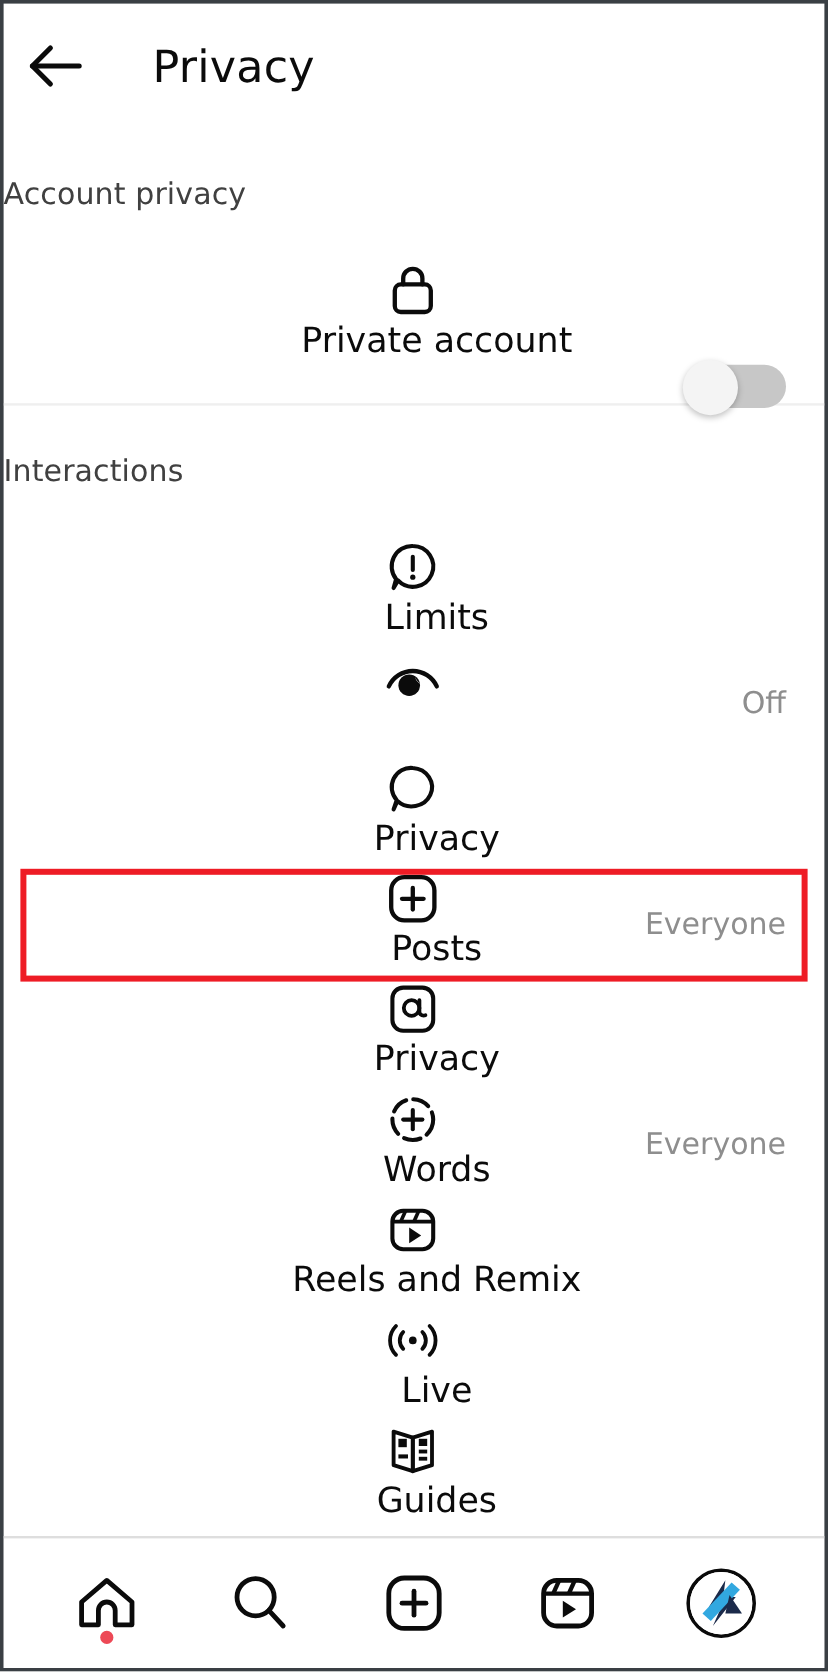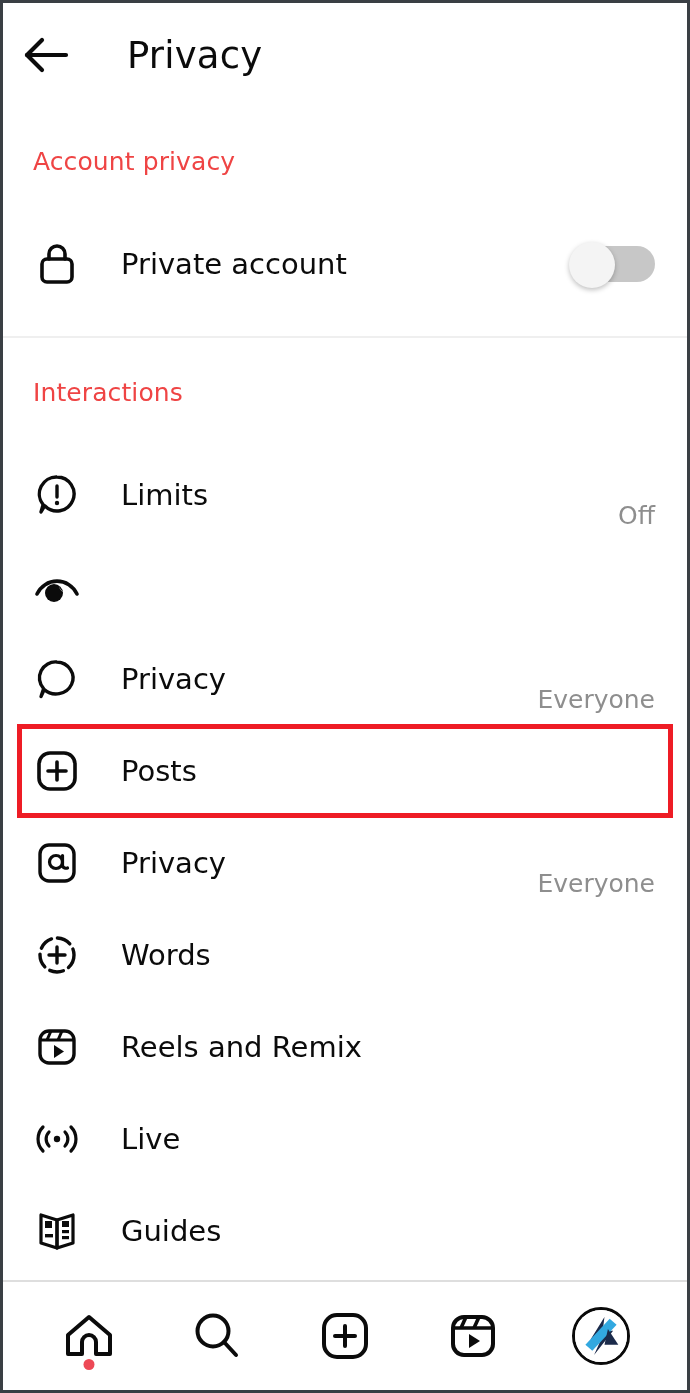--- a/index.html
+++ b/index.html
@@ -37,37 +37,37 @@
     font-size:37px;
     color:#0b0b0b;
     margin-left:54px;
     letter-spacing:0.2px;
     font-weight:400;
   }
 
   
   .section-label {
     font-size:25px;
-    color:#ef4444;
-    padding-left:30px;
+    color:#404040;
     letter-spacing:0.1px;
   }
   .divider {
     height:2px;
     background:#efefef;
     width:100%;
   }
 
   .row {
     position:relative;
     display:flex;
     align-items:center;
     height:92px;
     padding-left:30px;
     padding-right:32px;
+    flex-direction:column;
   }
   .row-icon {
     width:48px; height:48px;
     display:flex; align-items:center; justify-content:center;
     flex-shrink:0;
   }
   .row-label {
     font-size:29px;
     color:#0b0b0b;
     margin-left:40px;

